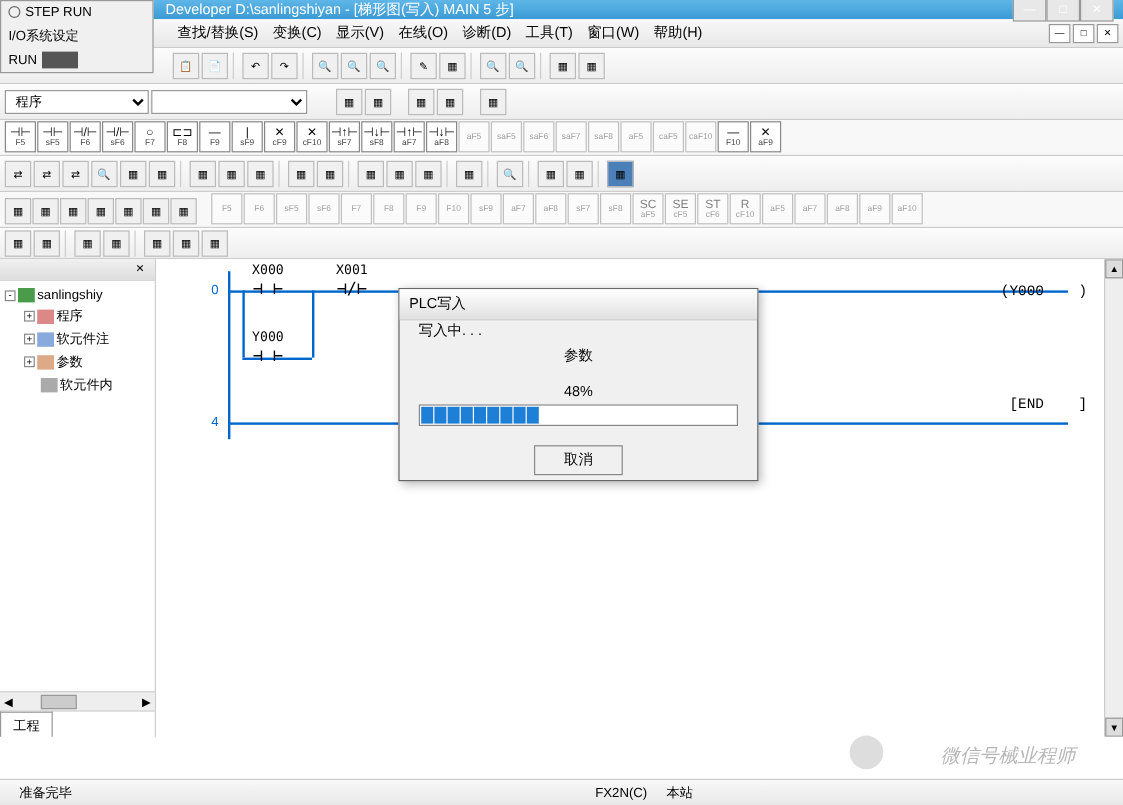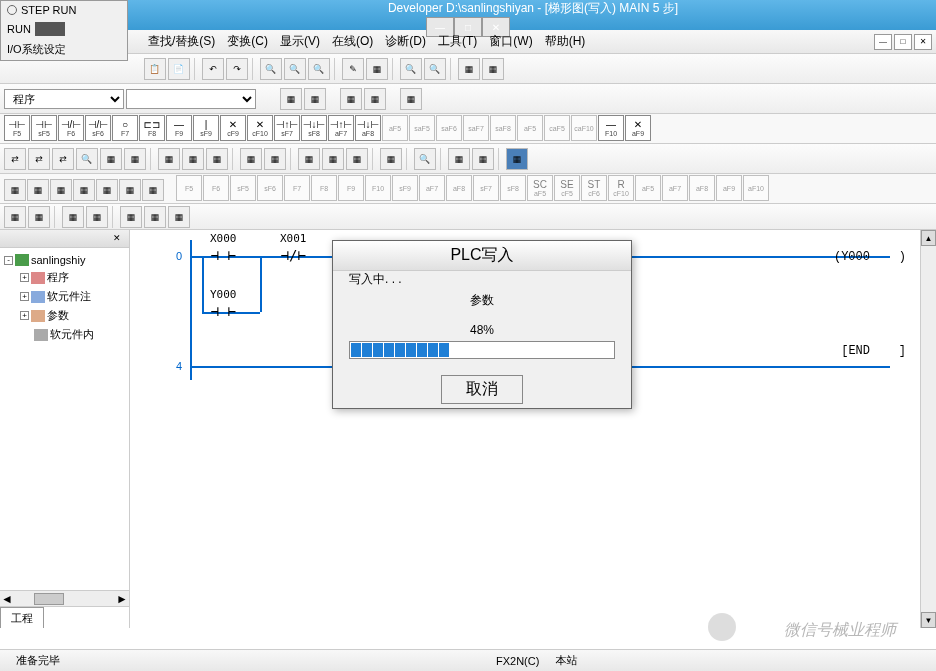--- a/index.html
+++ b/index.html
@@ -1,17 +1,17 @@
 <!DOCTYPE html>
 <html><head>
 <meta charset="utf-8">
 <style>
 * { box-sizing: border-box; margin: 0; padding: 0; }
 body { font-family: "Microsoft YaHei", SimSun, sans-serif; font-size: 12px; background: #fff; overflow: hidden; width: 936px; height: 671px; position: relative; }
-.titlebar { background: linear-gradient(to bottom, #5fb6e8, #3a9bd4); height: 30px; display: flex; align-items: center; color: #fff; padding: 0 8px; flex-direction: column; }
+.titlebar { background: linear-gradient(to bottom, #5fb6e8, #3a9bd4); height: 16px; display: flex; align-items: center; color: #fff; padding: 0 8px; }
 .titlebar .title { flex: 1; margin-left: 130px; }
 .win-controls { display: flex; gap: 0; }
 .win-btn { width: 28px; height: 20px; background: #e8e8e8; border: 1px solid #999; display: flex; align-items: center; justify-content: center; font-size: 10px; cursor: pointer; }
 .menubar { background: linear-gradient(to bottom, #f8f8f8, #e8e8e8); height: 24px; display: flex; align-items: center; padding: 0 4px; border-bottom: 1px solid #ccc; }
 .menubar .mi { padding: 2px 6px; cursor: pointer; }
 .menubar .mdi-controls { margin-left: auto; display: flex; gap: 2px; }
 .menubar .mdi-btn { width: 18px; height: 16px; border: 1px solid #999; background: #fff; font-size: 8px; display: flex; align-items: center; justify-content: center; cursor: pointer; }
 .toolbar-row { background: linear-gradient(to bottom, #fcfcfc, #eee); height: 30px; display: flex; align-items: center; padding: 2px 4px; border-bottom: 1px solid #ccc; gap: 2px; }
 .tb-btn { width: 22px; height: 22px; border: 1px solid #bbb; background: #f0f0f0; display: flex; align-items: center; justify-content: center; font-size: 9px; cursor: pointer; }
 .tb-sep { width: 4px; height: 22px; border-left: 1px solid #ccc; margin: 0 2px; }
@@ -42,44 +42,44 @@
 .rung-bar { position: absolute; top: 0; bottom: 0; width: 2px; background: #0066cc; }
 .rung-line { position: absolute; height: 2px; background: #0066cc; }
 .contact { position: absolute; font-family: monospace; font-size: 11px; text-align: center; }
 .contact .lbl { margin-bottom: 2px; }
 .contact .sym { font-size: 14px; }
 .coil { position: absolute; font-family: Liberation Mono, monospace; font-size: 12px; }
 .step-num { position: absolute; font-size: 11px; color: #0066cc; }
 .vscroll { position: absolute; right: 0; top: 0; bottom: 0; width: 16px; background: #eee; border-left: 1px solid #ccc; }
 .vscroll .arr { height: 16px; background: #ddd; border: 1px solid #999; font-size: 8px; display: flex; align-items: center; justify-content: center; }
 .dialog { position: absolute; left: 332px; top: 240px; width: 300px; background: #f0f0f0; border: 1px solid #666; box-shadow: 2px 2px 8px rgba(0,0,0,0.3); z-index: 200; }
-.dialog-title { background: linear-gradient(to bottom, #fff, #e0e0e0); padding: 4px 8px; font-size: 16px; border-bottom: 1px solid #ccc; text-align: center; }
+.dialog-title { background: linear-gradient(to bottom, #fff, #e0e0e0); padding: 4px 8px; font-size: 12px; border-bottom: 1px solid #ccc; }
 .dialog-body { padding: 0 16px; }
 .progress-outer { width: 100%; height: 18px; border: 1px solid #888; background: #fff; margin-top: 4px; display: flex; padding: 1px; gap: 1px; }
 .progress-block { width: 10px; height: 14px; background: #1e7fd6; }
-.dialog-btn { display: block; margin: 16px auto 4px; padding: 3px 24px; border: 1px solid #888; background: #f0f0f0; font-size: 16px; cursor: pointer; }
+.dialog-btn { display: block; margin: 16px auto 4px; padding: 3px 24px; border: 1px solid #888; background: #f0f0f0; font-size: 12px; cursor: pointer; }
 .statusbar { position: absolute; bottom: 0; left: 0; right: 0; height: 22px; background: linear-gradient(to bottom, #f8f8f8, #e8e8e8); border-top: 1px solid #ccc; display: flex; align-items: center; padding: 0 8px; font-size: 11px; }
 .statusbar .cell { padding: 0 8px; }
 .watermark { position: absolute; right: 40px; bottom: 30px; color: #888; font-style: italic; font-size: 16px; opacity: 0.6; pointer-events: none; }
 .wm-icon { position: absolute; right: 200px; bottom: 30px; width: 28px; height: 28px; border-radius: 50%; background: #aaa; opacity: 0.4; }
 </style>
 </head>
 <body>
 
 <div class="float-panel">
   <div class="row">
       <span class="radio"></span>
       <span>STEP RUN</span>
     </div>
   <div class="row">
+      <span>I/O系统设定</span>
+    </div>
+  <div class="row">
       <span>RUN</span>
       <span class="run-box"></span>
-    </div>
-  <div class="row">
-      <span>I/O系统设定</span>
     </div>
 </div>
 
 <div class="titlebar">
   <span class="title">Developer D:\sanlingshiyan - [梯形图(写入)   MAIN   5 步]</span>
   <div class="win-controls">
     <div class="win-btn">—</div>
     <div class="win-btn">□</div>
     <div class="win-btn">✕</div>
   </div>

